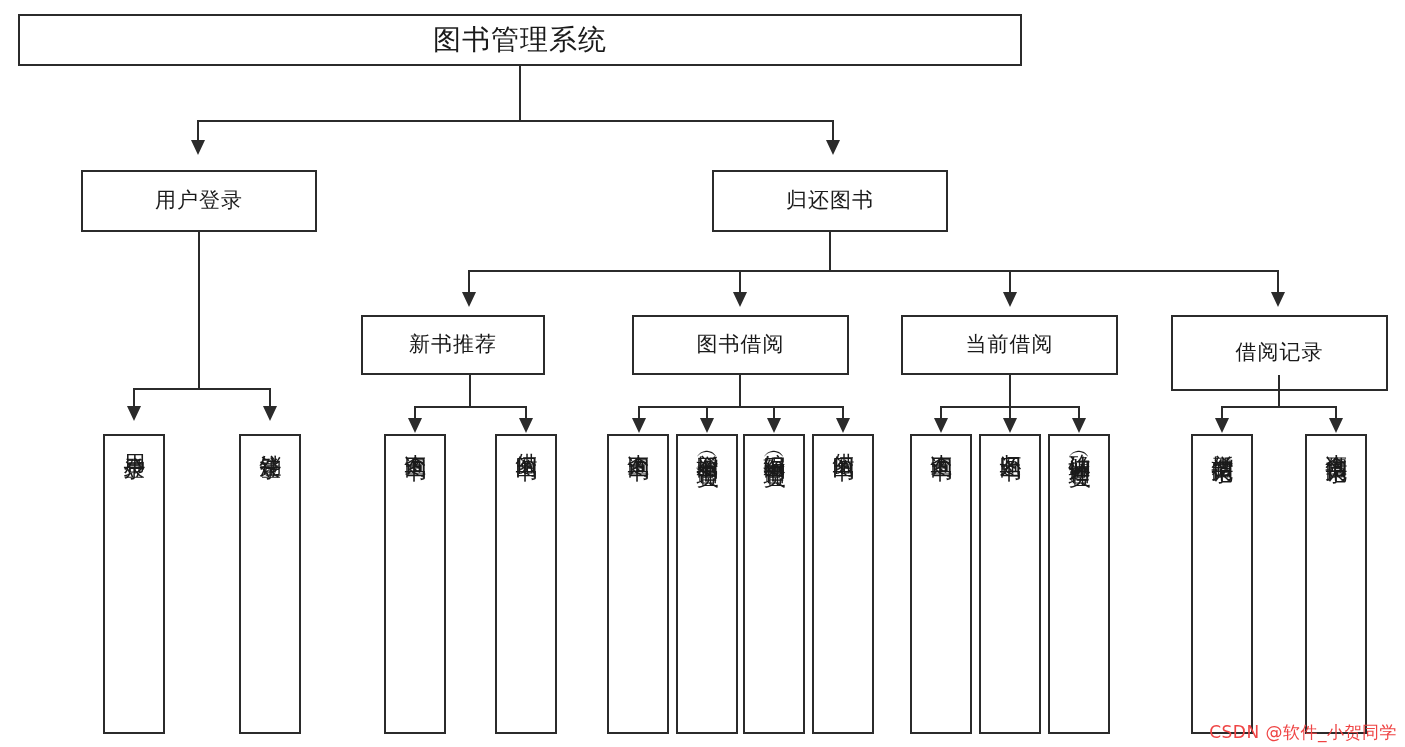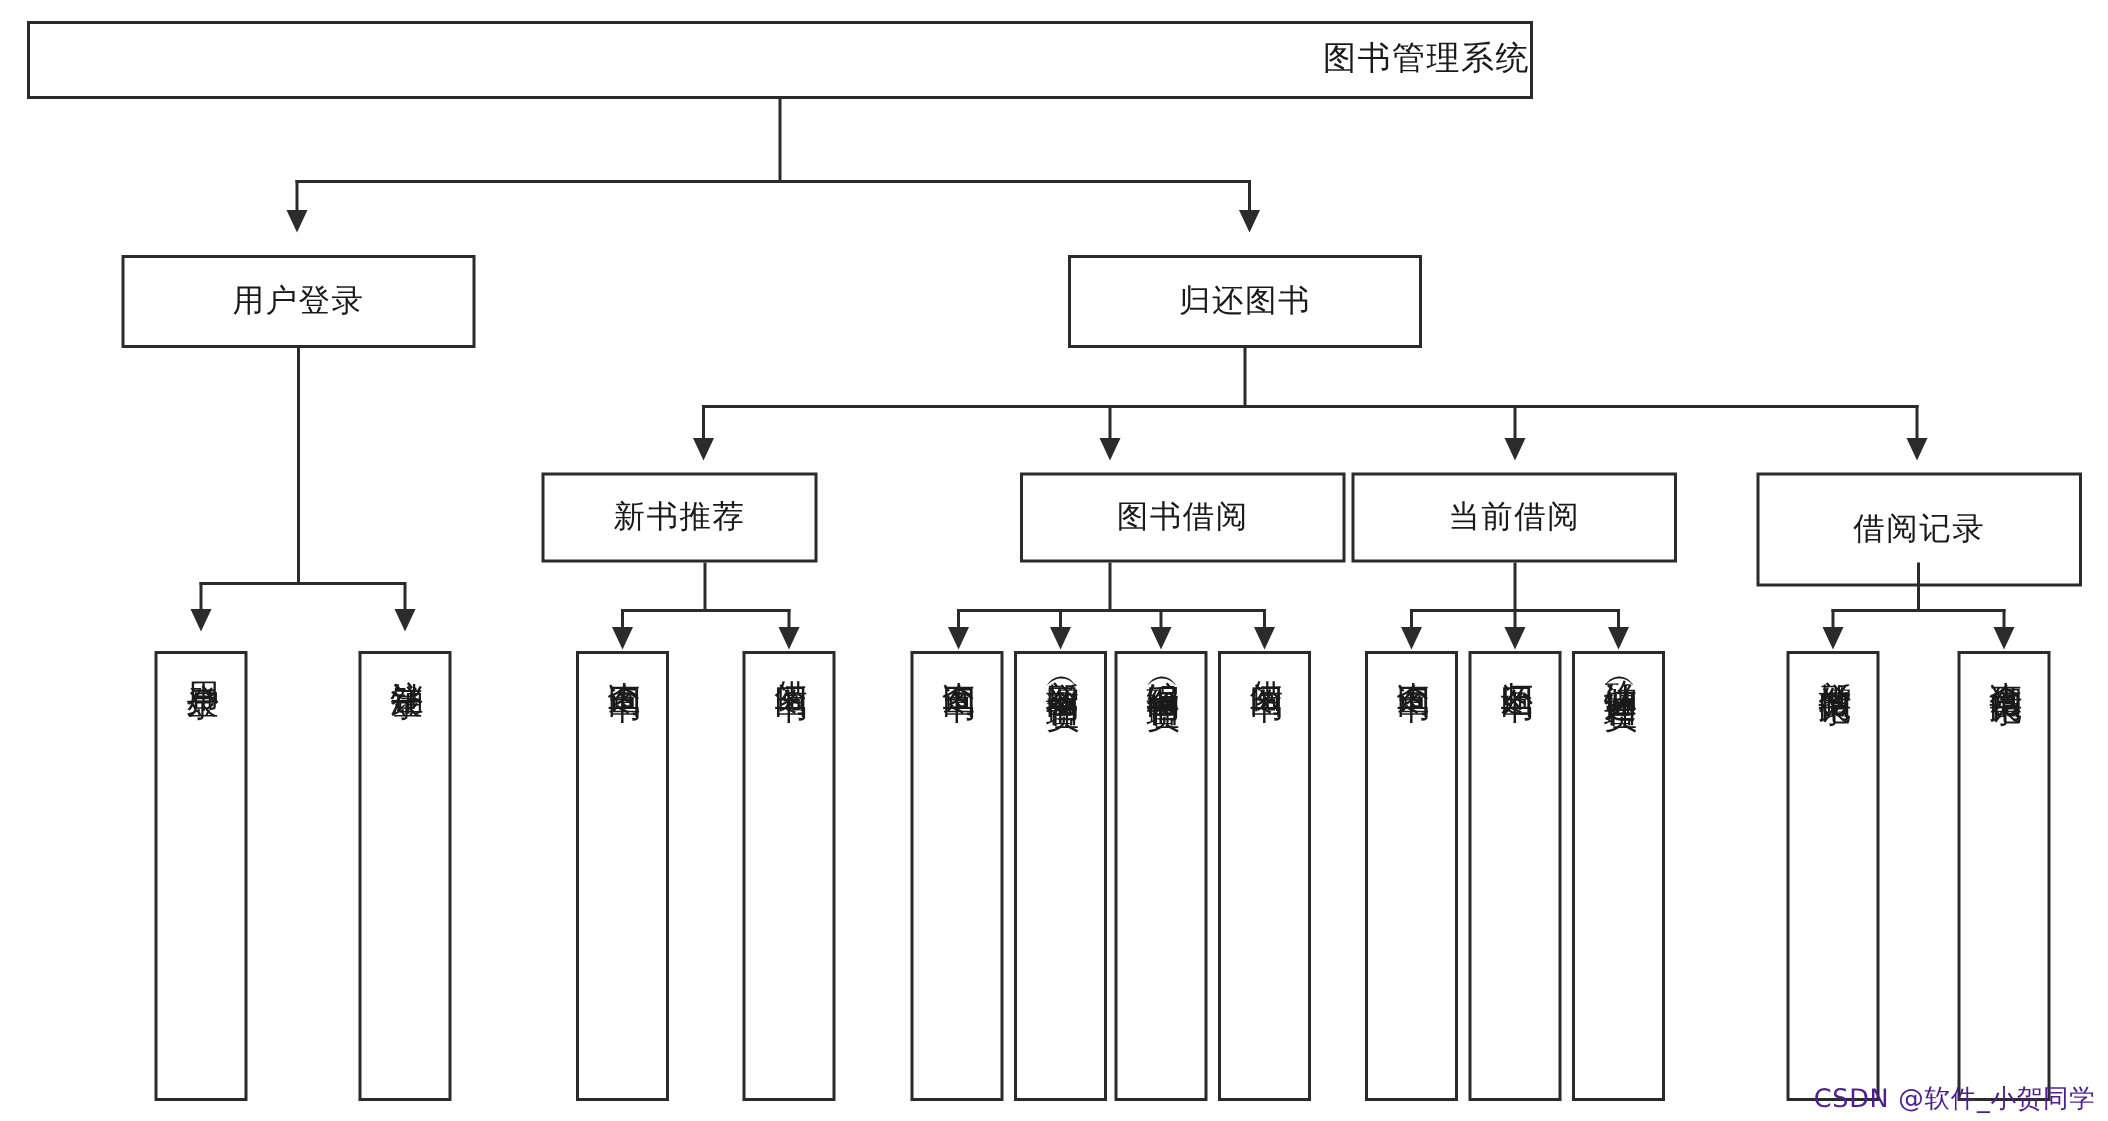--- a/index.html
+++ b/index.html
@@ -24,22 +24,21 @@
     align-items:center;
     justify-content:center;
     color:#1a1a1a;
   }
   .node.h{            
     font-size:21px;
     letter-spacing:1px;
     line-height:1.1;
   }
   .node.root{
-    font-size:22px;
-    justify-content:flex-end;
+    font-size:28px;
   }
   .node.v{            
     align-items:flex-start;
     justify-content:center;
     padding-top:0;
   }
   .vtext{
     writing-mode:vertical-rl;
     text-orientation:upright;
     font-size:22px;
@@ -61,21 +60,21 @@
     border-left:7px solid transparent;
     border-right:7px solid transparent;
     border-top:15px solid #2b2b2b;
   }
   
   #watermark{
     position:absolute;
     right:8px;
     bottom:3px;
     font-size:17px;
-    color:#4c1d95;
+    color:#ef4444;
     letter-spacing:.5px;
     white-space:nowrap;
     pointer-events:none;
   }
 </style>
 </head>
 <body>
 
 <div id="canvas">
 
@@ -113,21 +112,21 @@
   <div class="ln vln" style="left:739px;top:270px;width:2px;height:24px;"></div>
   <div class="arrow" style="left:733px;top:292px;"></div>
   <div class="ln vln" style="left:1009px;top:270px;width:2px;height:24px;"></div>
   <div class="arrow" style="left:1003px;top:292px;"></div>
   <div class="ln vln" style="left:1277px;top:270px;width:2px;height:24px;"></div>
   <div class="arrow" style="left:1271px;top:292px;"></div>
 
   <div class="node h" style="left:361px;top:315px;width:184px;height:60px;">
     <span>新书推荐</span>
   </div>
-  <div class="node h" style="left:632px;top:315px;width:217px;height:60px;margin-left:48px;">
+  <div class="node h" style="left:632px;top:315px;width:217px;height:60px;">
     <span>图书借阅</span>
   </div>
   <div class="node h" style="left:901px;top:315px;width:217px;height:60px;">
     <span>当前借阅</span>
   </div>
   <div class="node h" style="left:1171px;top:315px;width:217px;height:76px;">
     <span>借阅记录</span>
   </div>
 
   <div class="ln vln" style="left:469px;top:375px;width:2px;height:33px;"></div>

